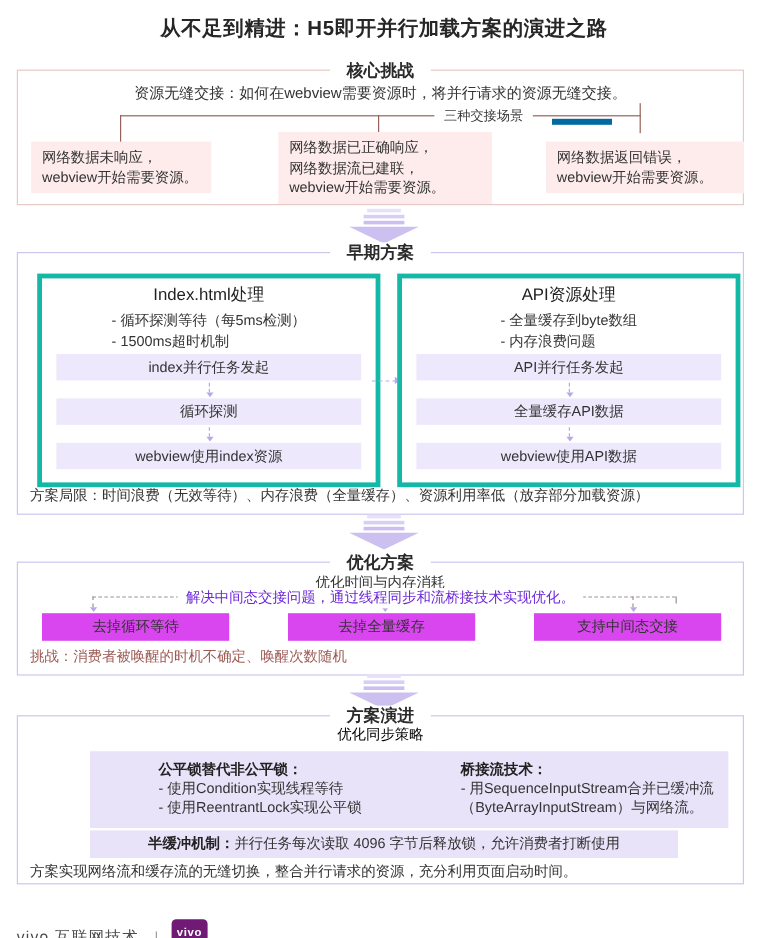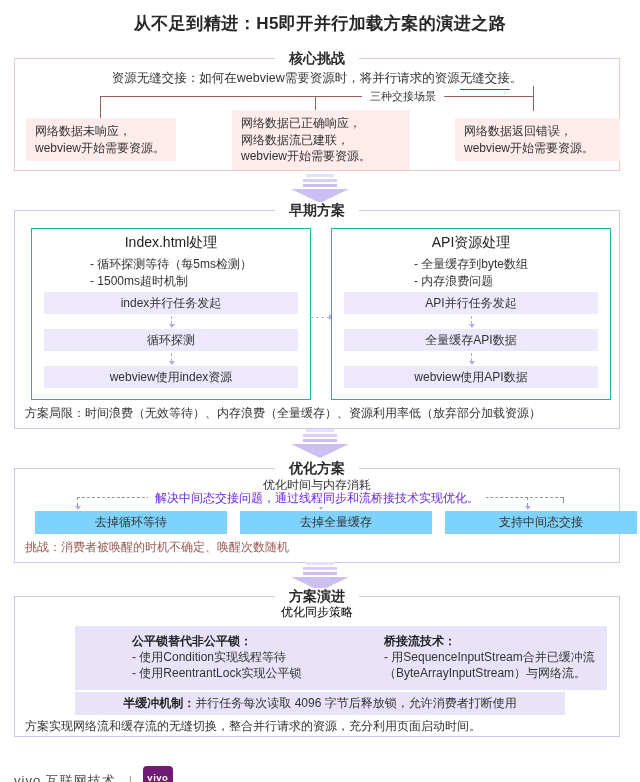--- a/index.html
+++ b/index.html
@@ -11,39 +11,39 @@
 
   
   .section { position:absolute; left:14px; width:604px; border:1px solid #cfc5ee; background:#fff; }
   .section.pink { border-color:#e7cac5; }
   .sec-label { position:absolute; top:-9px; left:50%; transform:translateX(-50%);
     background:#fff; padding:0 14px; font-size:14px; font-weight:700; color:#2a2a2a; white-space:nowrap; }
 
   
   .s1 { top:58px; height:111px; }
   .intro { position:absolute; top:11px; left:0; width:100%; text-align:center; font-size:12.5px; color:#333; }
-  .u-line { border-bottom:1px solid #0369a1; padding-bottom:4px; }
+  .u-line { border-bottom:5px solid #0369a1; padding-bottom:14px; }
   .c-line { position:absolute; background:#96615b; }
   .branch-label { position:absolute; top:30px; left:347px; background:#fff; padding:0 8px;
     font-size:11px; color:#3a3a3a; white-space:nowrap; }
   .pink-box { position:absolute; background:#fdeceb; font-size:12px; line-height:1.38;
     padding:5px 9px; white-space:pre-line; color:#333; }
 
   
   .big-arrow { position:absolute; left:291px; width:58px; display:flex; flex-direction:column; align-items:center; }
   .big-arrow .bar { height:3px; margin-bottom:2px; }
   .big-arrow .b1 { width:28px; background:#e7e0fa; }
   .big-arrow .b2 { width:34px; background:#d9cef6; }
   .big-arrow .b3 { width:34px; background:#cbbef0; }
   .big-arrow .tri { width:0; height:0; border-left:29px solid transparent; border-right:29px solid transparent;
     border-top:14px solid #ccc0f1; }
 
   
   .s2 { top:210px; height:217px; }
-  .col { position:absolute; top:17px; width:278px; height:170px; border:1px solid #14b8a6; background:#fff; }
+  .col { position:absolute; top:17px; width:278px; height:170px; border:4px solid #14b8a6; background:#fff; }
   .col.left { left:16px; } .col.right { left:316px; }
   .col-title { position:absolute; top:5px; left:0; width:100%; text-align:center; font-size:14px; color:#222; }
   .col-bullets { position:absolute; top:27px; left:0; width:100%; text-align:center; }
   .col-bullets .inner { display:inline-block; text-align:left; font-size:12px; line-height:17px; color:#333; }
   .step { position:absolute; left:12px; right:12px; height:22px; line-height:22px; background:#ede8fb;
     text-align:center; font-size:12px; color:#333; }
   .st1 { top:63px; } .st2 { top:100px; } .st3 { top:137px; }
   .v-dash { position:absolute; left:50%; width:0; border-left:1px dashed #b7a8e8; height:8px; }
   .v-dash::after { content:""; position:absolute; left:-3.5px; bottom:-4px;
     border-left:3px solid transparent; border-right:3px solid transparent; border-top:4px solid #b7a8e8; }
@@ -57,21 +57,21 @@
   .s3 { top:468px; height:93px; }
   .s3-subtitle { position:absolute; top:8px; left:0; width:100%; text-align:center; font-size:12px; color:#333; }
   .tick { position:absolute; width:0; border-left:1px solid #b0a8a6; }
   .note-dash { position:absolute; top:28px; left:62px; width:486px; border-top:1px dashed #9c918e; }
   .note-drop { position:absolute; top:28px; width:0; height:9px; border-left:1px dashed #9c918e; }
   .note-drop::after { content:""; position:absolute; left:-3.5px; bottom:-4px;
     border-left:3px solid transparent; border-right:3px solid transparent; border-top:4px solid #b7a8e8; }
   .note-corner { position:absolute; top:28px; width:0; height:6px; border-left:1px dashed #9c918e; }
   .note-text { position:absolute; top:21px; left:50%; transform:translateX(-50%); background:#fff;
     padding:0 7px; font-size:12px; color:#6d28d9; white-space:nowrap; }
-  .measure { position:absolute; top:42px; width:192px; height:23px; line-height:23px; background:#7dd3fc;
+  .measure { position:absolute; top:42px; width:156px; height:23px; line-height:23px; background:#d946ef;
     text-align:center; font-size:12px; color:#333; }
   .challenge { position:absolute; left:10px; top:70px; font-size:12px; color:#9c5a54; }
 
   
   .s4 { top:596px; height:139px; }
   .s4-subtitle { position:absolute; top:7px; left:0; width:100%; text-align:center; font-size:12px; color:#000000; }
   .card { position:absolute; top:29px; width:238px; height:57px; background:#e9e3f9; padding-top:7px;
     box-sizing:content-box;padding-left:42px; }
   .card.left { left:60px; } .card.right { left:312px; }
   .card-title { font-size:12px; font-weight:700; color:#222; padding-left:15px; line-height:16px; }

